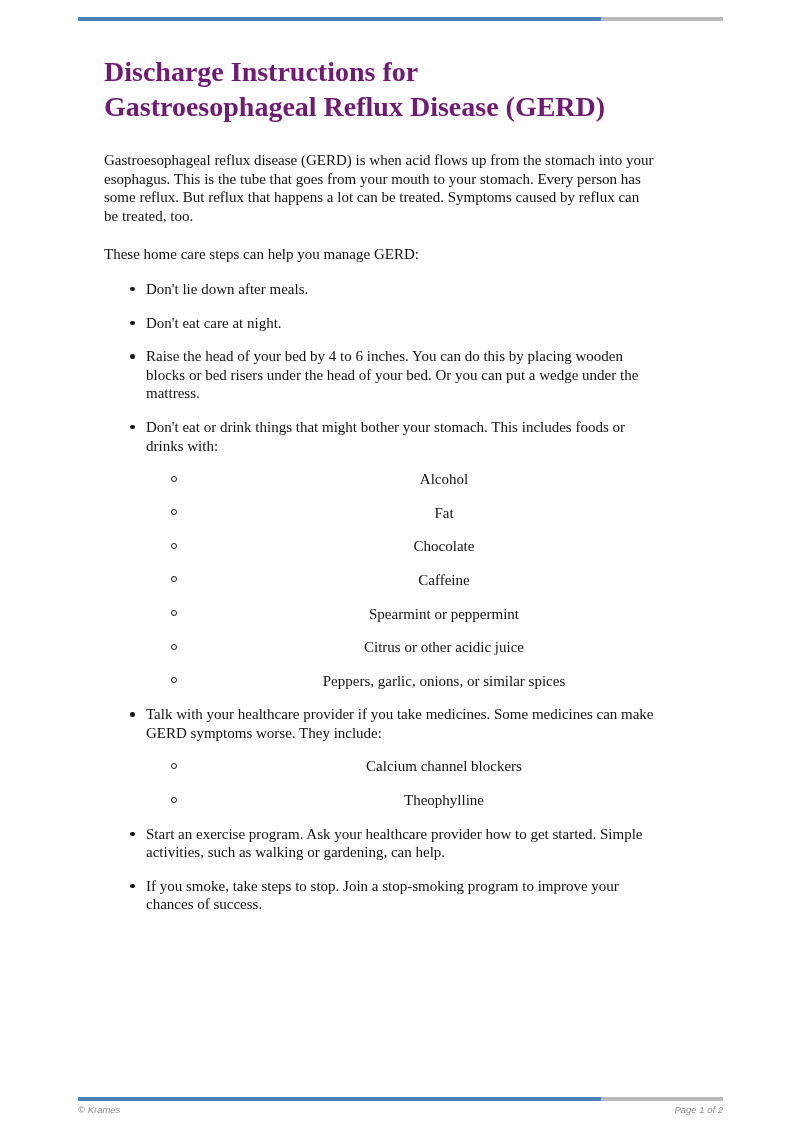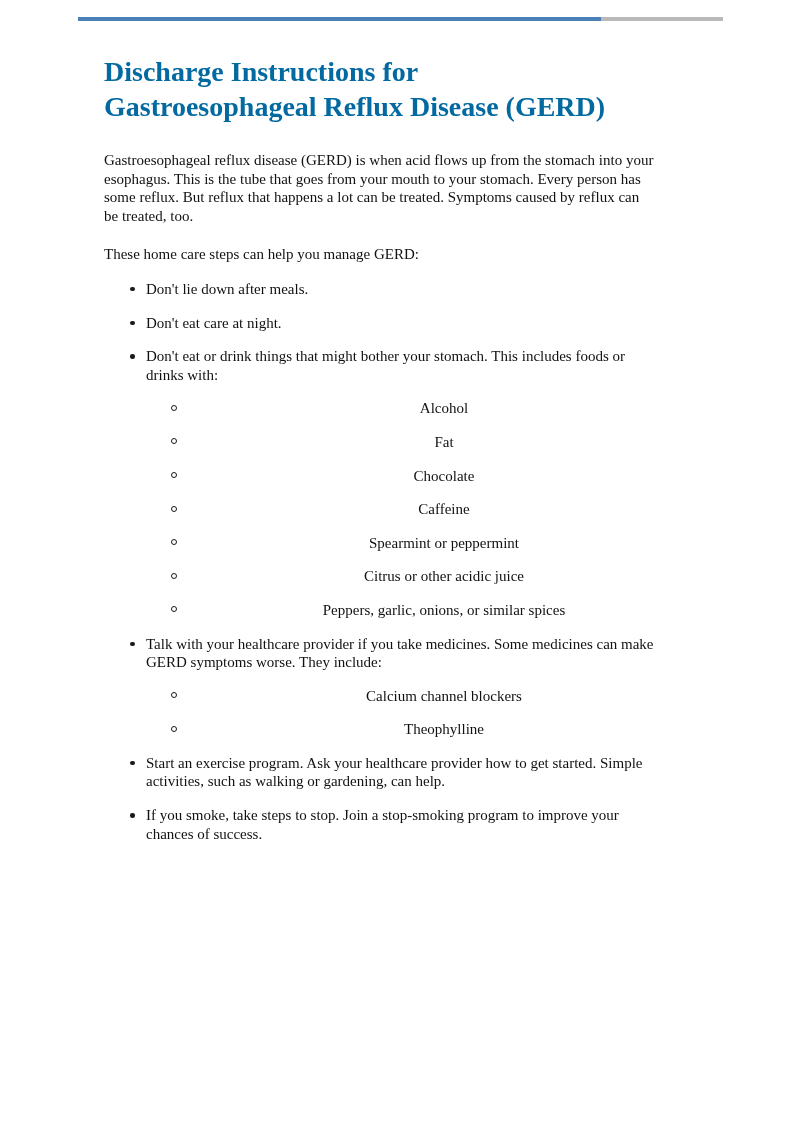--- a/index.html
+++ b/index.html
@@ -33,21 +33,21 @@
     position: absolute;
     left: 104px; top: 54px;
     width: 600px;
   }
   h1.doc-title {
     margin: 0;
     font-size: 28px;
     line-height: 35px;
     font-weight: bold;
     white-space: pre-line;
-    color: #0369a1;
+    color: #701a75;
   }
   p.intro {
     margin: 27px 0 0 0;
     font-size: 15px;
     line-height: 18.6px;
     white-space: pre-line;
   }
   h2.section-heading {
     margin: 22px 0 0 0;
     font-size: 21.5px;
@@ -139,20 +139,23 @@
 esophagus. This is the tube that goes from your mouth to your stomach. Every person has
 some reflux. But reflux that happens a lot can be treated. Symptoms caused by reflux can
 be treated, too.</p>
 
 
     <p class="lead">These home care steps can help you manage GERD:</p>
 
     <ul class="l1" id="home-care-list">
         <li><span class="item-text">Don't lie down after meals.</span></li>
         <li><span class="item-text">Don't eat care at night.</span></li>
+        <li><span class="item-text">Raise the head of your bed by 4 to 6 inches. You can do this by placing wooden
+blocks or bed risers under the head of your bed. Or you can put a wedge under the
+mattress.</span></li>
         <li><span class="item-text">Don't eat or drink things that might bother your stomach. This includes foods or
 drinks with:</span><ul class="l2">
             <li>Alcohol</li>
             <li>Fat</li>
             <li>Chocolate</li>
             <li>Caffeine</li>
             <li>Spearmint or peppermint</li>
             <li>Citrus or other acidic juice</li>
             <li>Peppers, garlic, onions, or similar spices</li>
           </ul></li>
@@ -161,14 +164,24 @@
             <li>Calcium channel blockers</li>
             <li>Theophylline</li>
           </ul></li>
         <li><span class="item-text">Start an exercise program. Ask your healthcare provider how to get started. Simple
 activities, such as walking or gardening, can help.</span></li>
         <li><span class="item-text">If you smoke, take steps to stop. Join a stop-smoking program to improve your
 chances of success.</span></li>
       </ul>
   </main>
 
+  <footer class="footer">
+    <div class="rule" style="position:static;">
+      <span class="rule-blue"></span>
+      <span class="rule-gray"></span>
+    </div>
+    <div class="footer-meta">
+      <span>© Krames</span>
+      <span>Page 1 of 2</span>
+    </div>
+  </footer>
 
 </div>
 
 </body></html>

